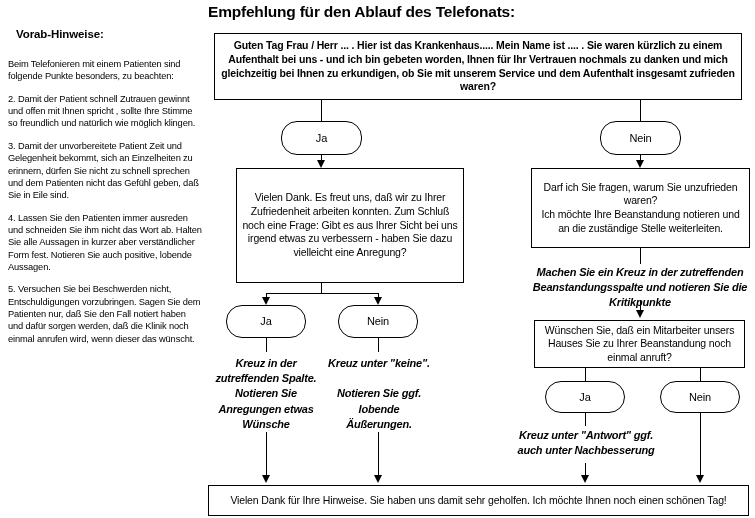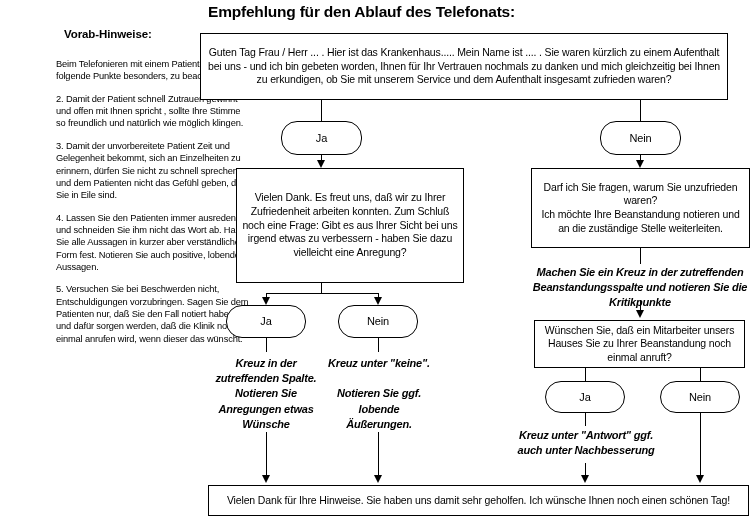--- a/index.html
+++ b/index.html
@@ -19,21 +19,20 @@
     background: #ffffff;
     padding-left: 44px;
   }
 
   
   .sidebar {
     position: absolute;
     left: 8px;
     top: 28px;
     width: 195px;
-    margin-left: 48px;
   }
   .sidebar-title {
     font-size: 11.5px;
     font-weight: bold;
     margin-left: 8px;
     margin-bottom: 18px;
     letter-spacing: -0.1px;
   }
   .sidebar-para {
     font-size: 9.3px;
@@ -111,21 +110,21 @@
 
   <div class="sidebar">
     <div class="sidebar-title">Vorab-Hinweise:</div>
     <div class="sidebar-para">Beim Telefonieren mit einem Patienten sind folgende Punkte besonders, zu beachten:</div>
     <div class="sidebar-para">2. Damit der Patient schnell Zutrauen gewinnt und offen mit Ihnen spricht , sollte Ihre Stimme so freundlich und natürlich wie möglich klingen.</div>
     <div class="sidebar-para">3. Damit der unvorbereitete Patient Zeit und Gelegenheit bekommt, sich an Einzelheiten zu erinnern, dürfen Sie nicht zu schnell sprechen und dem Patienten nicht das Gefühl geben, daß Sie in Eile sind.</div>
     <div class="sidebar-para">4. Lassen Sie den Patienten immer ausreden und schneiden Sie ihm nicht das Wort ab. Halten Sie alle Aussagen in kurzer aber verständlicher Form fest. Notieren Sie auch positive, lobende Aussagen.</div>
     <div class="sidebar-para">5. Versuchen Sie bei Beschwerden nicht, Entschuldigungen vorzubringen. Sagen Sie dem Patienten nur, daß Sie den Fall notiert haben und dafür sorgen werden, daß die Klinik noch einmal anrufen wird, wenn dieser das wünscht.</div>
   </div>
 
-  <div class="box" style="left:200px; top:33px; width:528px; height:67px;">Guten Tag Frau / Herr ... . Hier ist das Krankenhaus..... Mein Name ist .... . Sie waren kürzlich zu einem Aufenthalt bei uns - und ich bin gebeten worden, Ihnen für Ihr Vertrauen nochmals zu danken und mich gleichzeitig bei Ihnen zu erkundigen, ob Sie mit unserem Service und dem Aufenthalt insgesamt zufrieden waren?</div>
+  <div class="box" style="left:214px; top:33px; width:528px; height:67px;font-weight:bold;">Guten Tag Frau / Herr ... . Hier ist das Krankenhaus..... Mein Name ist .... . Sie waren kürzlich zu einem Aufenthalt bei uns - und ich bin gebeten worden, Ihnen für Ihr Vertrauen nochmals zu danken und mich gleichzeitig bei Ihnen zu erkundigen, ob Sie mit unserem Service und dem Aufenthalt insgesamt zufrieden waren?</div>
 
   <div class="vline" style="left:321px; top:100px; height:21px;"></div>
   <div class="vline" style="left:640px; top:100px; height:21px;"></div>
 
   <div class="box small" style="left:281px; top:121px; width:81px; height:34px;">Ja</div>
   <div class="vline" style="left:321px; top:155px; height:7px;"></div>
   <div class="arrow" style="left:317px; top:160px;"></div>
 
   <div class="box small" style="left:600px; top:121px; width:81px; height:34px;">Nein</div>
   <div class="vline" style="left:640px; top:155px; height:7px;"></div>
@@ -174,15 +173,15 @@
   <div class="box small" style="left:660px; top:381px; width:80px; height:32px;">Nein</div>
 
   <div class="vline" style="left:585px; top:413px; height:13px;"></div>
   <div class="note" style="left:516px; top:428px; width:140px;">Kreuz unter "Antwort" ggf. auch unter Nachbesserung</div>
   <div class="vline" style="left:585px; top:463px; height:14px;"></div>
   <div class="arrow" style="left:581px; top:475px;"></div>
 
   <div class="vline" style="left:700px; top:413px; height:64px;"></div>
   <div class="arrow" style="left:696px; top:475px;"></div>
 
-  <div class="box" style="left:208px; top:485px; width:541px; height:31px;">Vielen Dank für Ihre Hinweise. Sie haben uns damit sehr geholfen. Ich wünsche Ihnen noch einen schönen Tag!</div>
+  <div class="box" style="left:208px; top:485px; width:541px; height:31px;">Vielen Dank für Ihre Hinweise. Sie haben uns damit sehr geholfen. Ich möchte Ihnen noch einen schönen Tag!</div>
 
 </div>
 
 </body></html>

